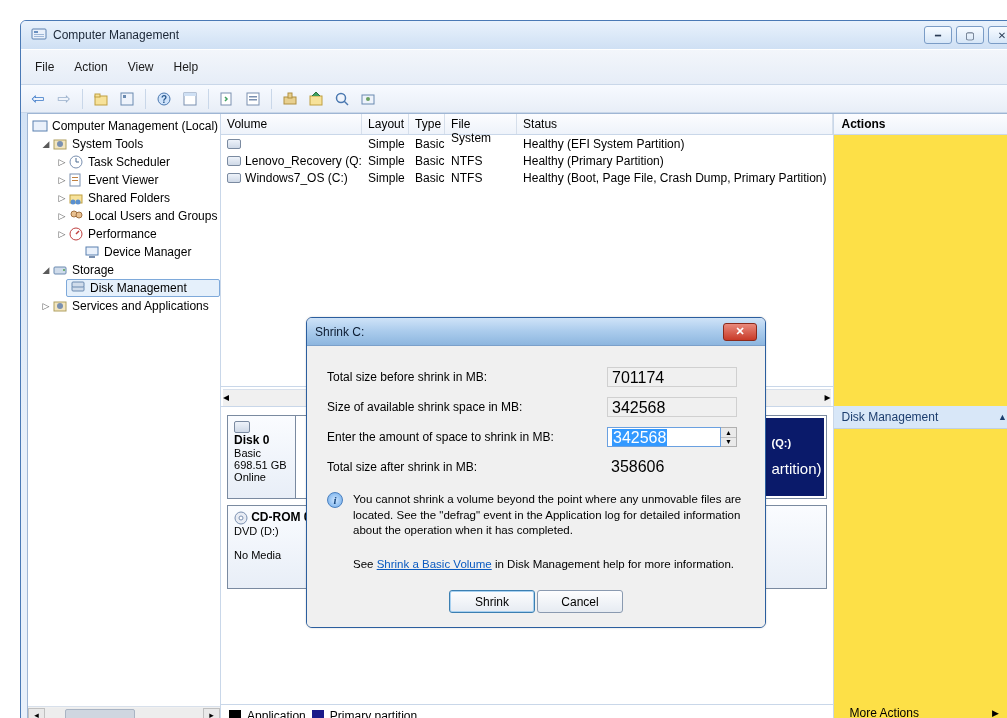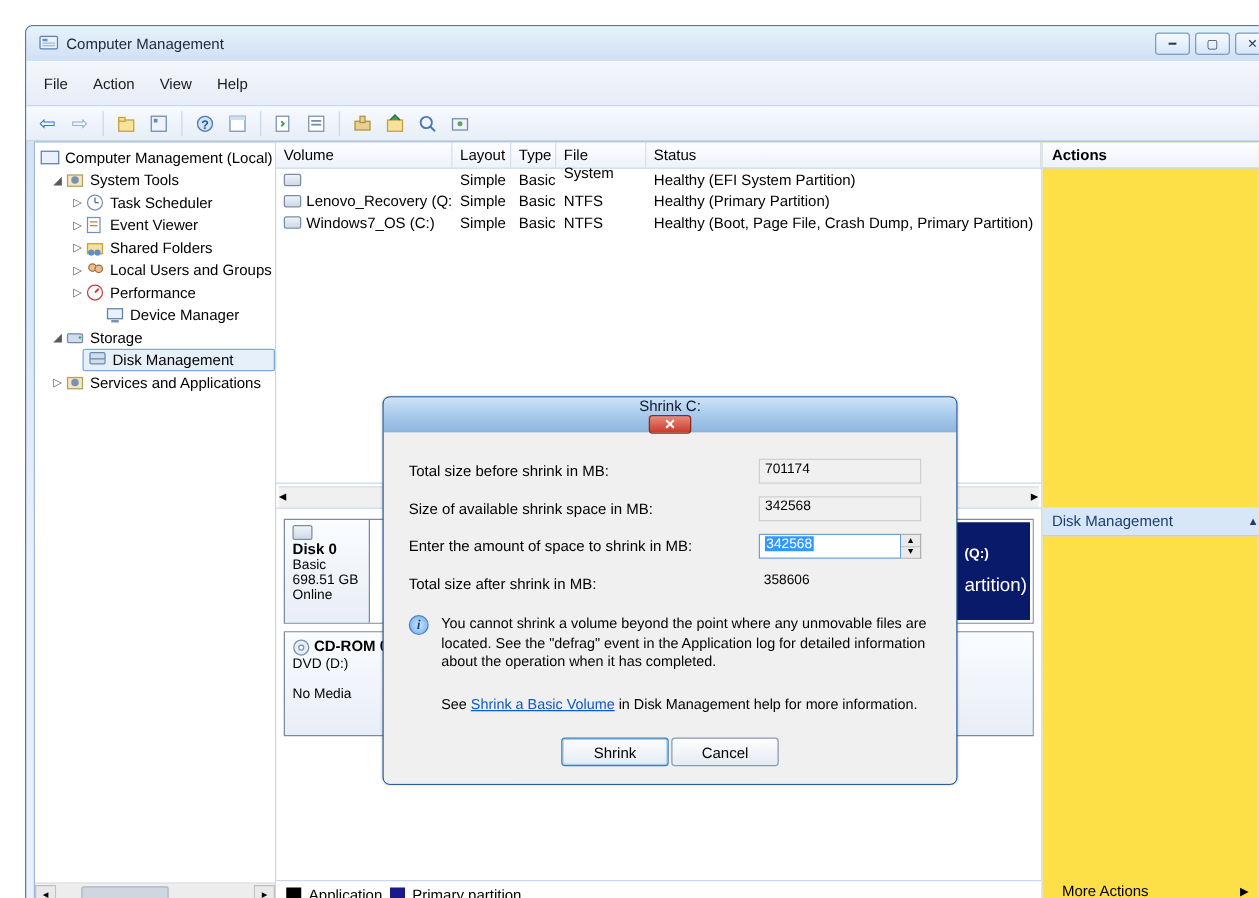--- a/index.html
+++ b/index.html
@@ -208,35 +208,34 @@
     box-shadow: 0 0 2px rgba(0,0,0,0.2);
     overflow:hidden;
     z-index:50;
   }
   .dlg-title {
     height:28px;
     background:linear-gradient(#cfe3f8,#aacbec 50%,#8db6df);
     display:flex; align-items:center; padding:0 8px;
     color:#0a1a30;
     border-bottom:1px solid #7ba0ca;
-    flex-direction:column;
   }
   .dlg-title .spacer{flex:1;}
   .dlg-close {
     width:34px; height:18px;
     background:linear-gradient(#e98a7d,#c83a28);
     border:1px solid #8a2a1c; border-radius:3px;
     display:flex; align-items:center; justify-content:center; color:#fff; font-size:11px; font-weight:bold;
   }
   .dlg-body { padding:16px 20px 14px 20px; background:#f0f0f0;}
   .dlg-row { display:flex; align-items:center; height:30px; }
   .dlg-label { width:280px; }
   .dlg-field {
     width:130px; height:20px; border:1px solid #b0b0b0;
-    background:#fff; padding:1px 4px; font-size:11px;
+    background:#fff; padding:1px 4px; font-size:16px;
   }
   .dlg-field.ro { background:#f0f0f0; border-color:#d0d0d0;}
   .dlg-field.sel { border:1px solid #6aa0e0; background:#fff;}
   .dlg-field.sel .seltext { background:#3399ff; color:#fff; padding:0 1px;}
   .spinner {
     width:16px; height:20px; display:flex; flex-direction:column;
     border:1px solid #b0b0b0; border-left:none;
   }
   .spinner div{flex:1; display:flex;align-items:center;justify-content:center;font-size:7px;background:#eaeaea;border-bottom:1px solid #c0c0c0;}
   .spinner div:last-child{border-bottom:none;}

